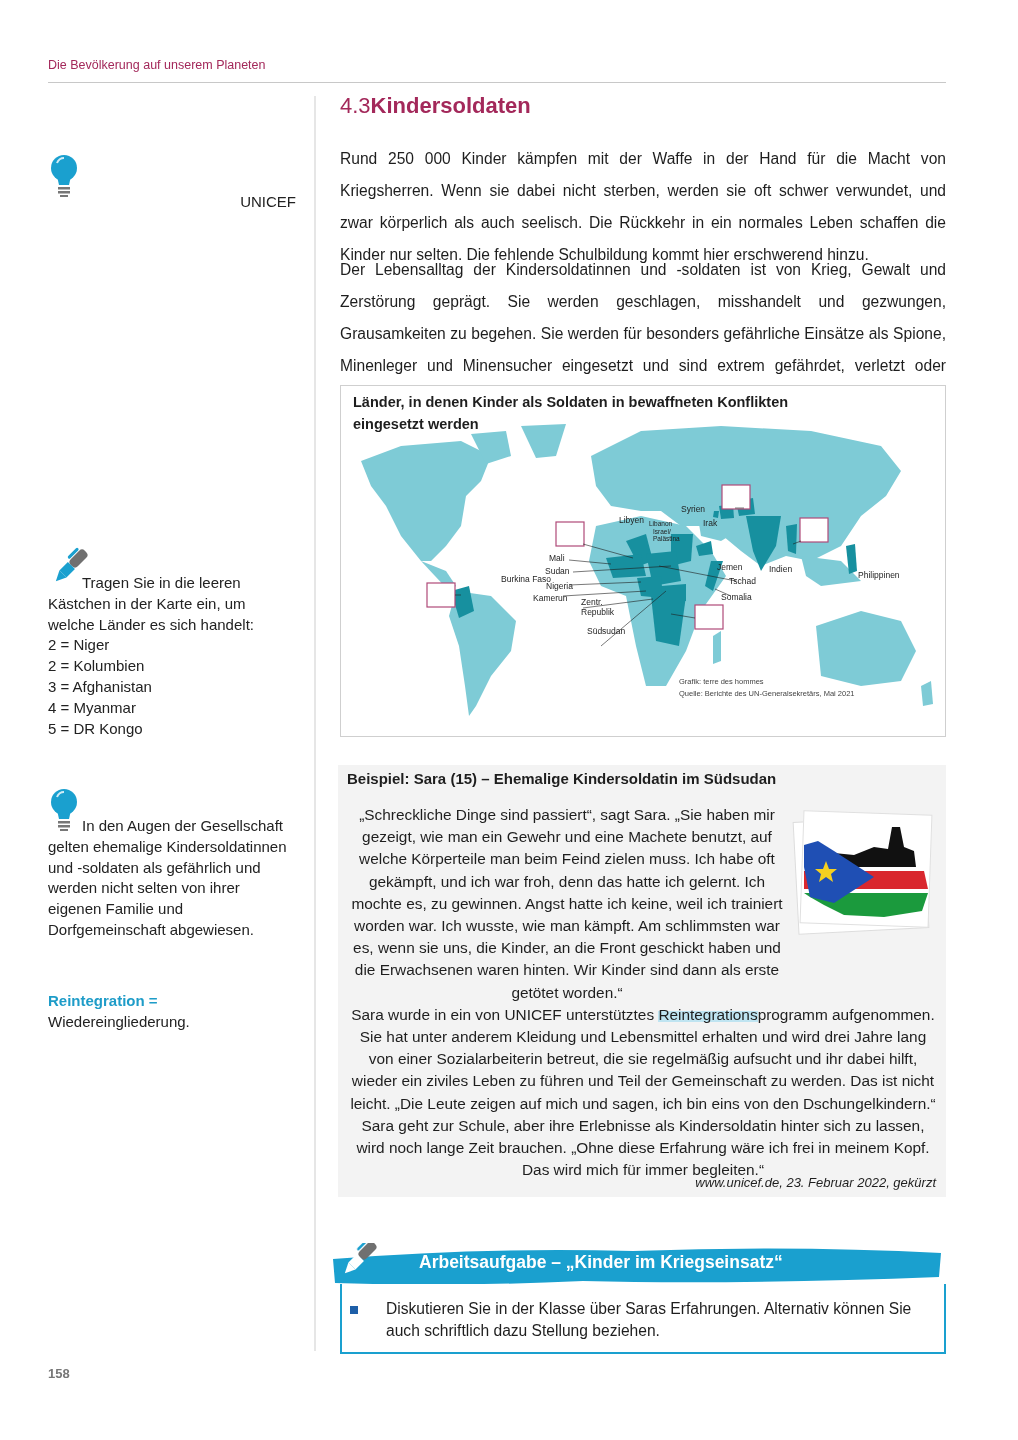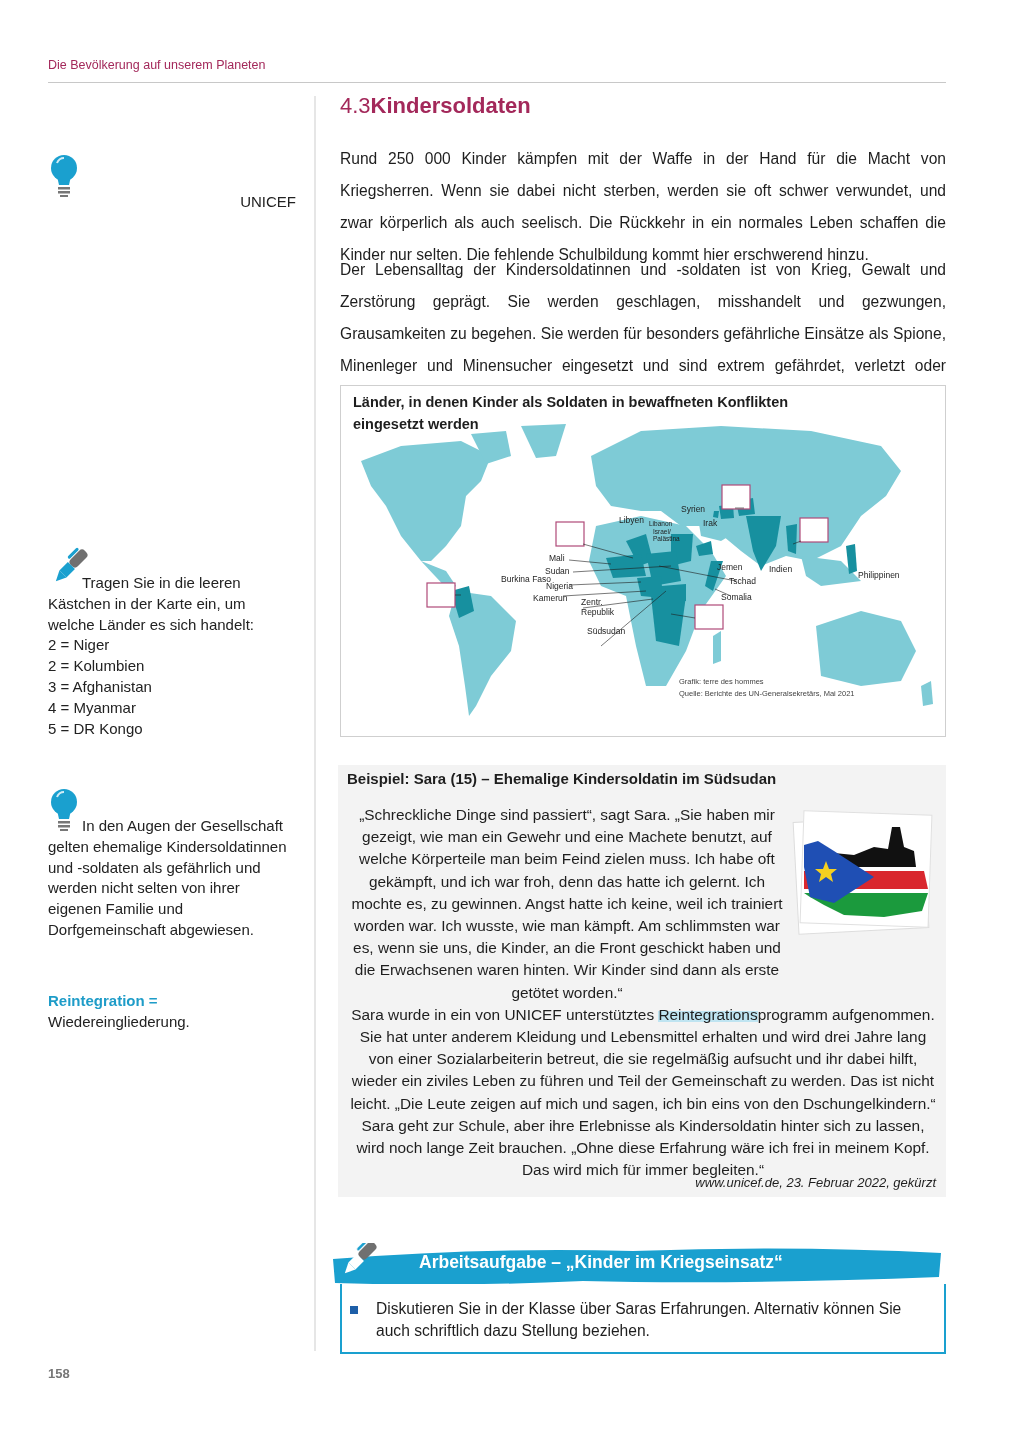--- a/index.html
+++ b/index.html
@@ -31,21 +31,21 @@
   .example-title { position: absolute; left: 9px; top: 5px; font-size: 15px; font-weight: bold; color: #1e1e1e; }
   .example-text { position: absolute; left: 9px; top: 27px; width: 592px; font-size: 15.4px; line-height: 22.2px; color: #1e1e1e; margin-top: 12px; }
   .example-text .quote { width: 440px; }
   .hl { background: linear-gradient(180deg, rgba(255,255,255,0) 30%, #bfe4f1 30%, #bfe4f1 95%, rgba(255,255,255,0) 95%); }
   .example-source { position: absolute; right: 10px; top: 410px; font-size: 13px; font-style: italic; color: #1e1e1e; }
   .flag-card { position: absolute; left: 452px; top: 40px; width: 146px; height: 132px; }
 
   .task-header { position: absolute; left: 333px; top: 1243px; width: 610px; height: 44px; text-decoration: underline; }
   .task-title { position: absolute; left: 86px; top: 9px; font-size: 17.5px; color: #ffffff; font-weight: bold; }
   .task-box { position: absolute; left: 340px; top: 1284px; width: 606px; height: 70px; border: 2px solid #1aa0cf; border-top: none; background: #fff; }
-  .task-item { position: absolute; left: 8px; top: 14px; width: 580px; font-size: 15.6px; line-height: 22.4px; display: flex; gap: 18px; }
+  .task-item { position: absolute; left: 8px; top: 14px; width: 580px; font-size: 15.6px; line-height: 22.4px; display: flex; gap: 28px; }
   .bullet { width: 8px; height: 8px; background: #1e5fa8; margin-top: 8px; flex-shrink: 0; }
 
   .page-num { position: absolute; left: 48px; top: 1366px; font-size: 13px; color: #777; font-weight: bold; }
 </style>
 </head>
 <body>
 
 <div class="running-head">Die Bevölkerung auf unserem Planeten</div>
 <div class="head-rule"></div>
 <div class="col-rule"></div>

